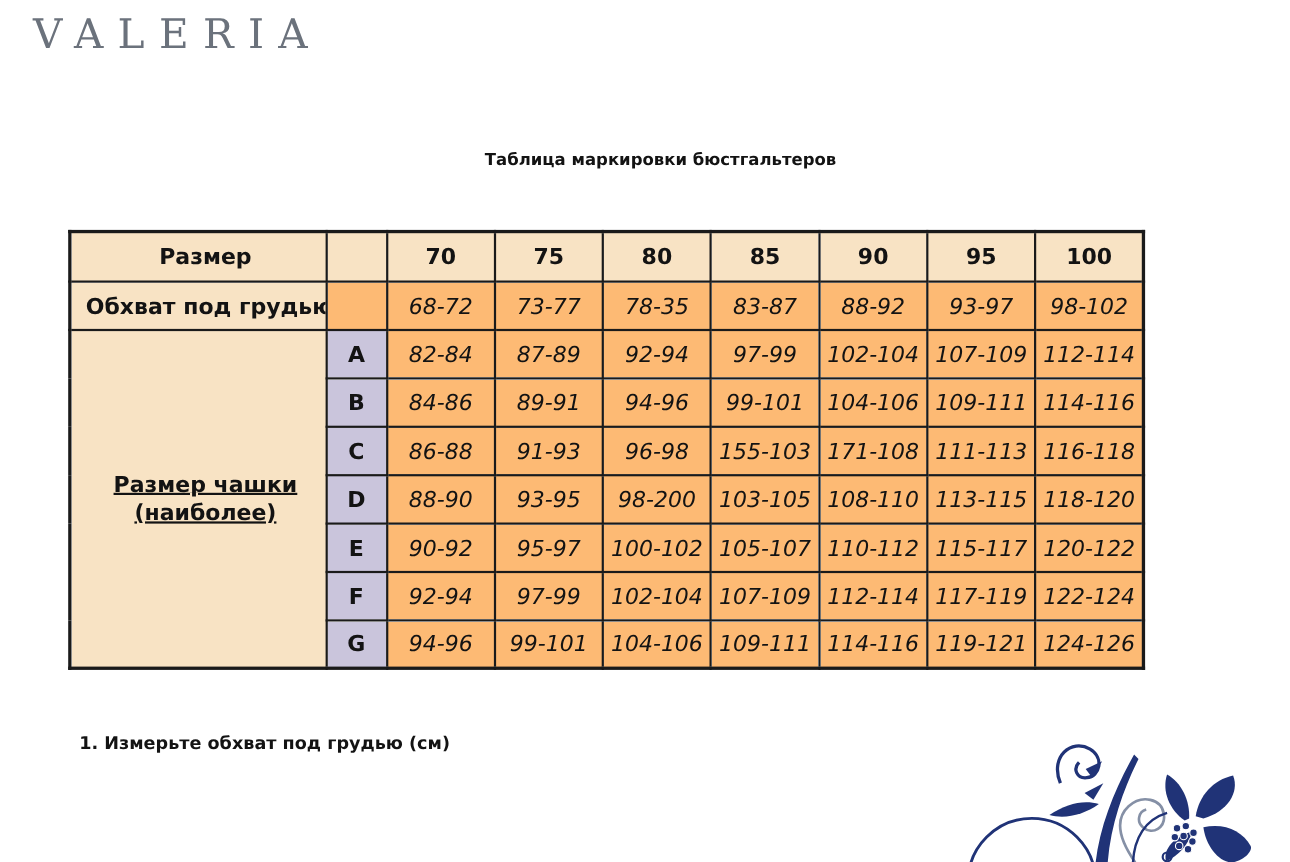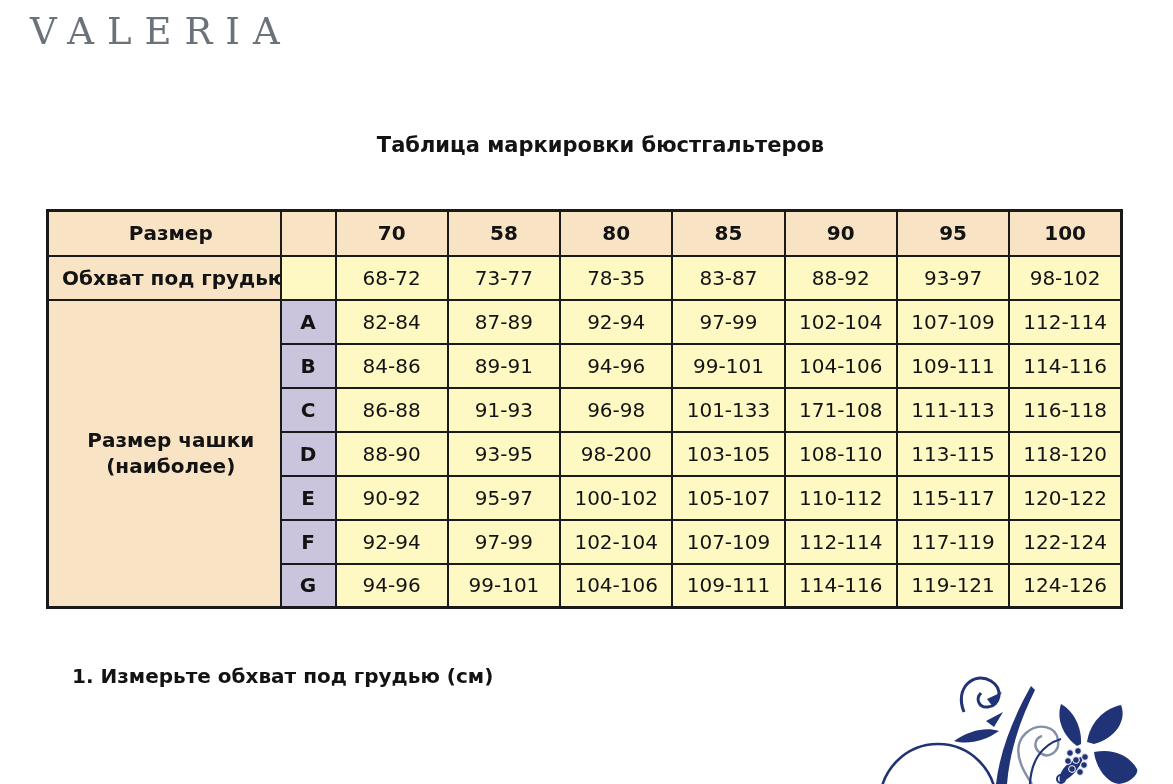--- a/index.html
+++ b/index.html
@@ -30,30 +30,30 @@
     letter-spacing:13px;
     color:var(--logo);
     white-space:nowrap;
   }
   .title{
     position:absolute;
     left:62px;
     top:133px;
     width:1077px;
     text-align:center;
-    font-size:21px;
+    font-size:15px;
     font-weight:bold;
     line-height:24px;
     color:var(--text);
   }
   table.size-chart{
     position:absolute;
-    left:46px;
+    left:62px;
     top:209px;
-    width:1077px;
+    width:979px;
     border-collapse:collapse;
     table-layout:fixed;
     border:3px solid var(--border);
   }
   table.size-chart td{
     border:2px solid var(--border);
     text-align:center;
     vertical-align:middle;
     font-size:20px;
     height:44px;
@@ -64,29 +64,29 @@
   td.label{
     text-align:left;
     padding-left:13px;
     font-weight:bold;
     white-space:normal;
   }
   td.peach{background:var(--peach);}
   td.lav{background:var(--lavender);}
   td.num-head{font-weight:bold;font-size:21px;margin-top:16px;}
   td.letter{font-weight:bold;font-size:21px;}
-  td.val{font-weight:normal;background:#fef9c3;}
-  td.cup-label-cell{line-height:26px;}
+  td.val{font-weight:normal;background:#fdba74;font-style:italic;}
+  td.cup-label-cell{line-height:26px;text-decoration:underline;}
   .instructions{
     position:absolute;
     left:72px;
     top:664px;
   }
   .instr{
-    font-size:20px;
+    font-size:16px;
     font-weight:bold;
     line-height:24px;
     margin-bottom:24px;
     white-space:nowrap;
   }
   .ornament{
     position:absolute;
     left:880px;
     top:660px;
     width:293px;
@@ -114,21 +114,21 @@
       <col>
       <col>
       <col>
       <col>
   </colgroup>
   <tbody id="chart-body">
       <tr class="header-row">
         <td class="label peach">Размер</td>
         <td class="peach"></td>
         <td class="peach num-head">70</td>
-        <td class="peach num-head">58</td>
+        <td class="peach num-head">75</td>
         <td class="peach num-head">80</td>
         <td class="peach num-head">85</td>
         <td class="peach num-head">90</td>
         <td class="peach num-head">95</td>
         <td class="peach num-head">100</td>
       </tr>
       <tr>
         <td class="label peach">Обхват под грудью</td>
         <td class="val"></td>
         <td class="val">68-72</td>
@@ -158,21 +158,21 @@
         <td class="val">99-101</td>
         <td class="val">104-106</td>
         <td class="val">109-111</td>
         <td class="val">114-116</td>
       </tr>
       <tr>
         <td class="lav letter">C</td>
         <td class="val">86-88</td>
         <td class="val">91-93</td>
         <td class="val">96-98</td>
-        <td class="val">101-133</td>
+        <td class="val">155-103</td>
         <td class="val">171-108</td>
         <td class="val">111-113</td>
         <td class="val">116-118</td>
       </tr>
       <tr>
         <td class="lav letter">D</td>
         <td class="val">88-90</td>
         <td class="val">93-95</td>
         <td class="val">98-200</td>
         <td class="val">103-105</td>

